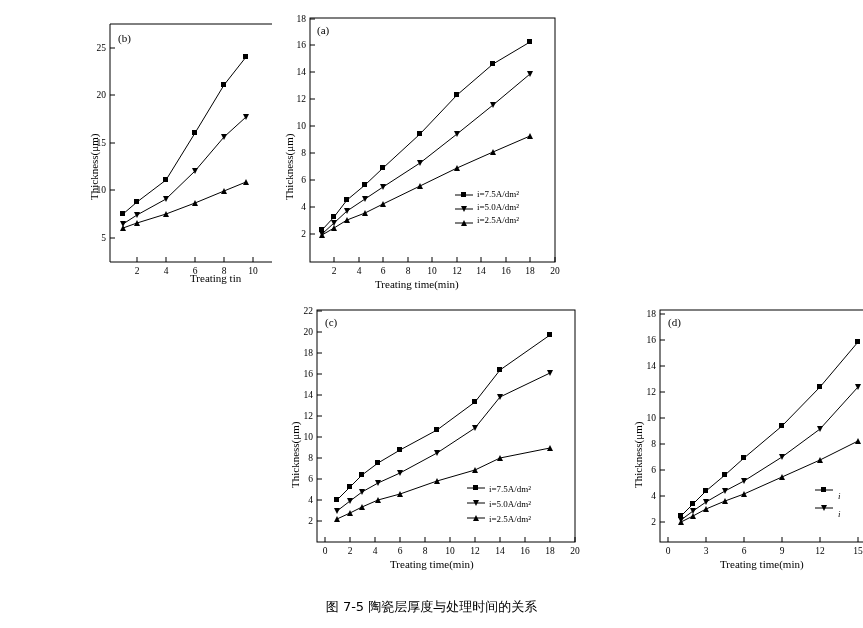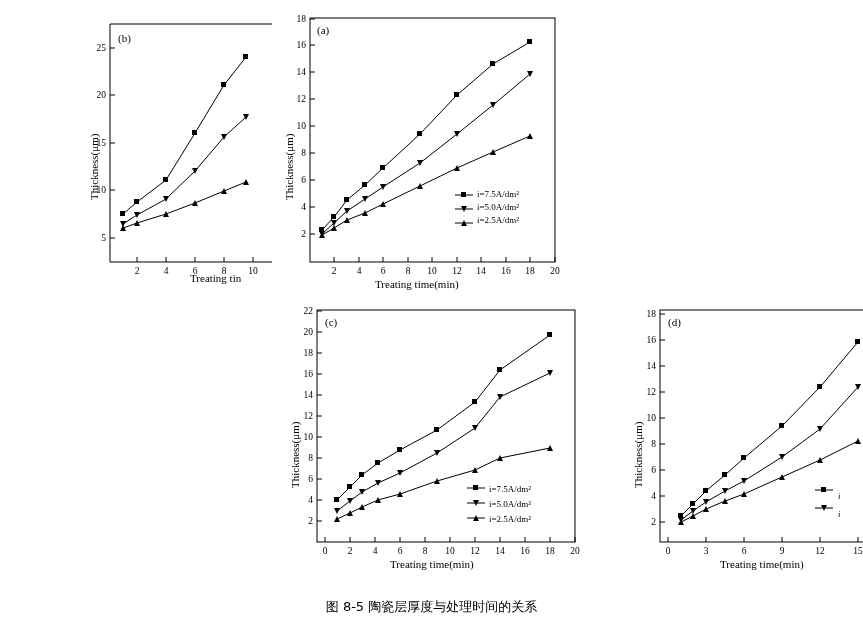--- a/index.html
+++ b/index.html
@@ -443,13 +443,13 @@
   <div class="legend" style="left:236px;top:185px;">
     <div class="legend-row" style="height:18px;">
       <span class="legend-txt" style="font-style:italic;">i</span>
     </div>
     <div class="legend-row" style="height:18px;">
       <span class="legend-txt" style="font-style:italic;">i</span>
     </div>
   </div>
 </div>
 
-<div class="caption" style="left:0;top:598px;">图 8-5 陶瓷层厚度与处理时间的关系</div>
+<div class="caption" style="left:0;top:598px;">图 7-5 陶瓷层厚度与处理时间的关系</div>
 
 </body></html>

